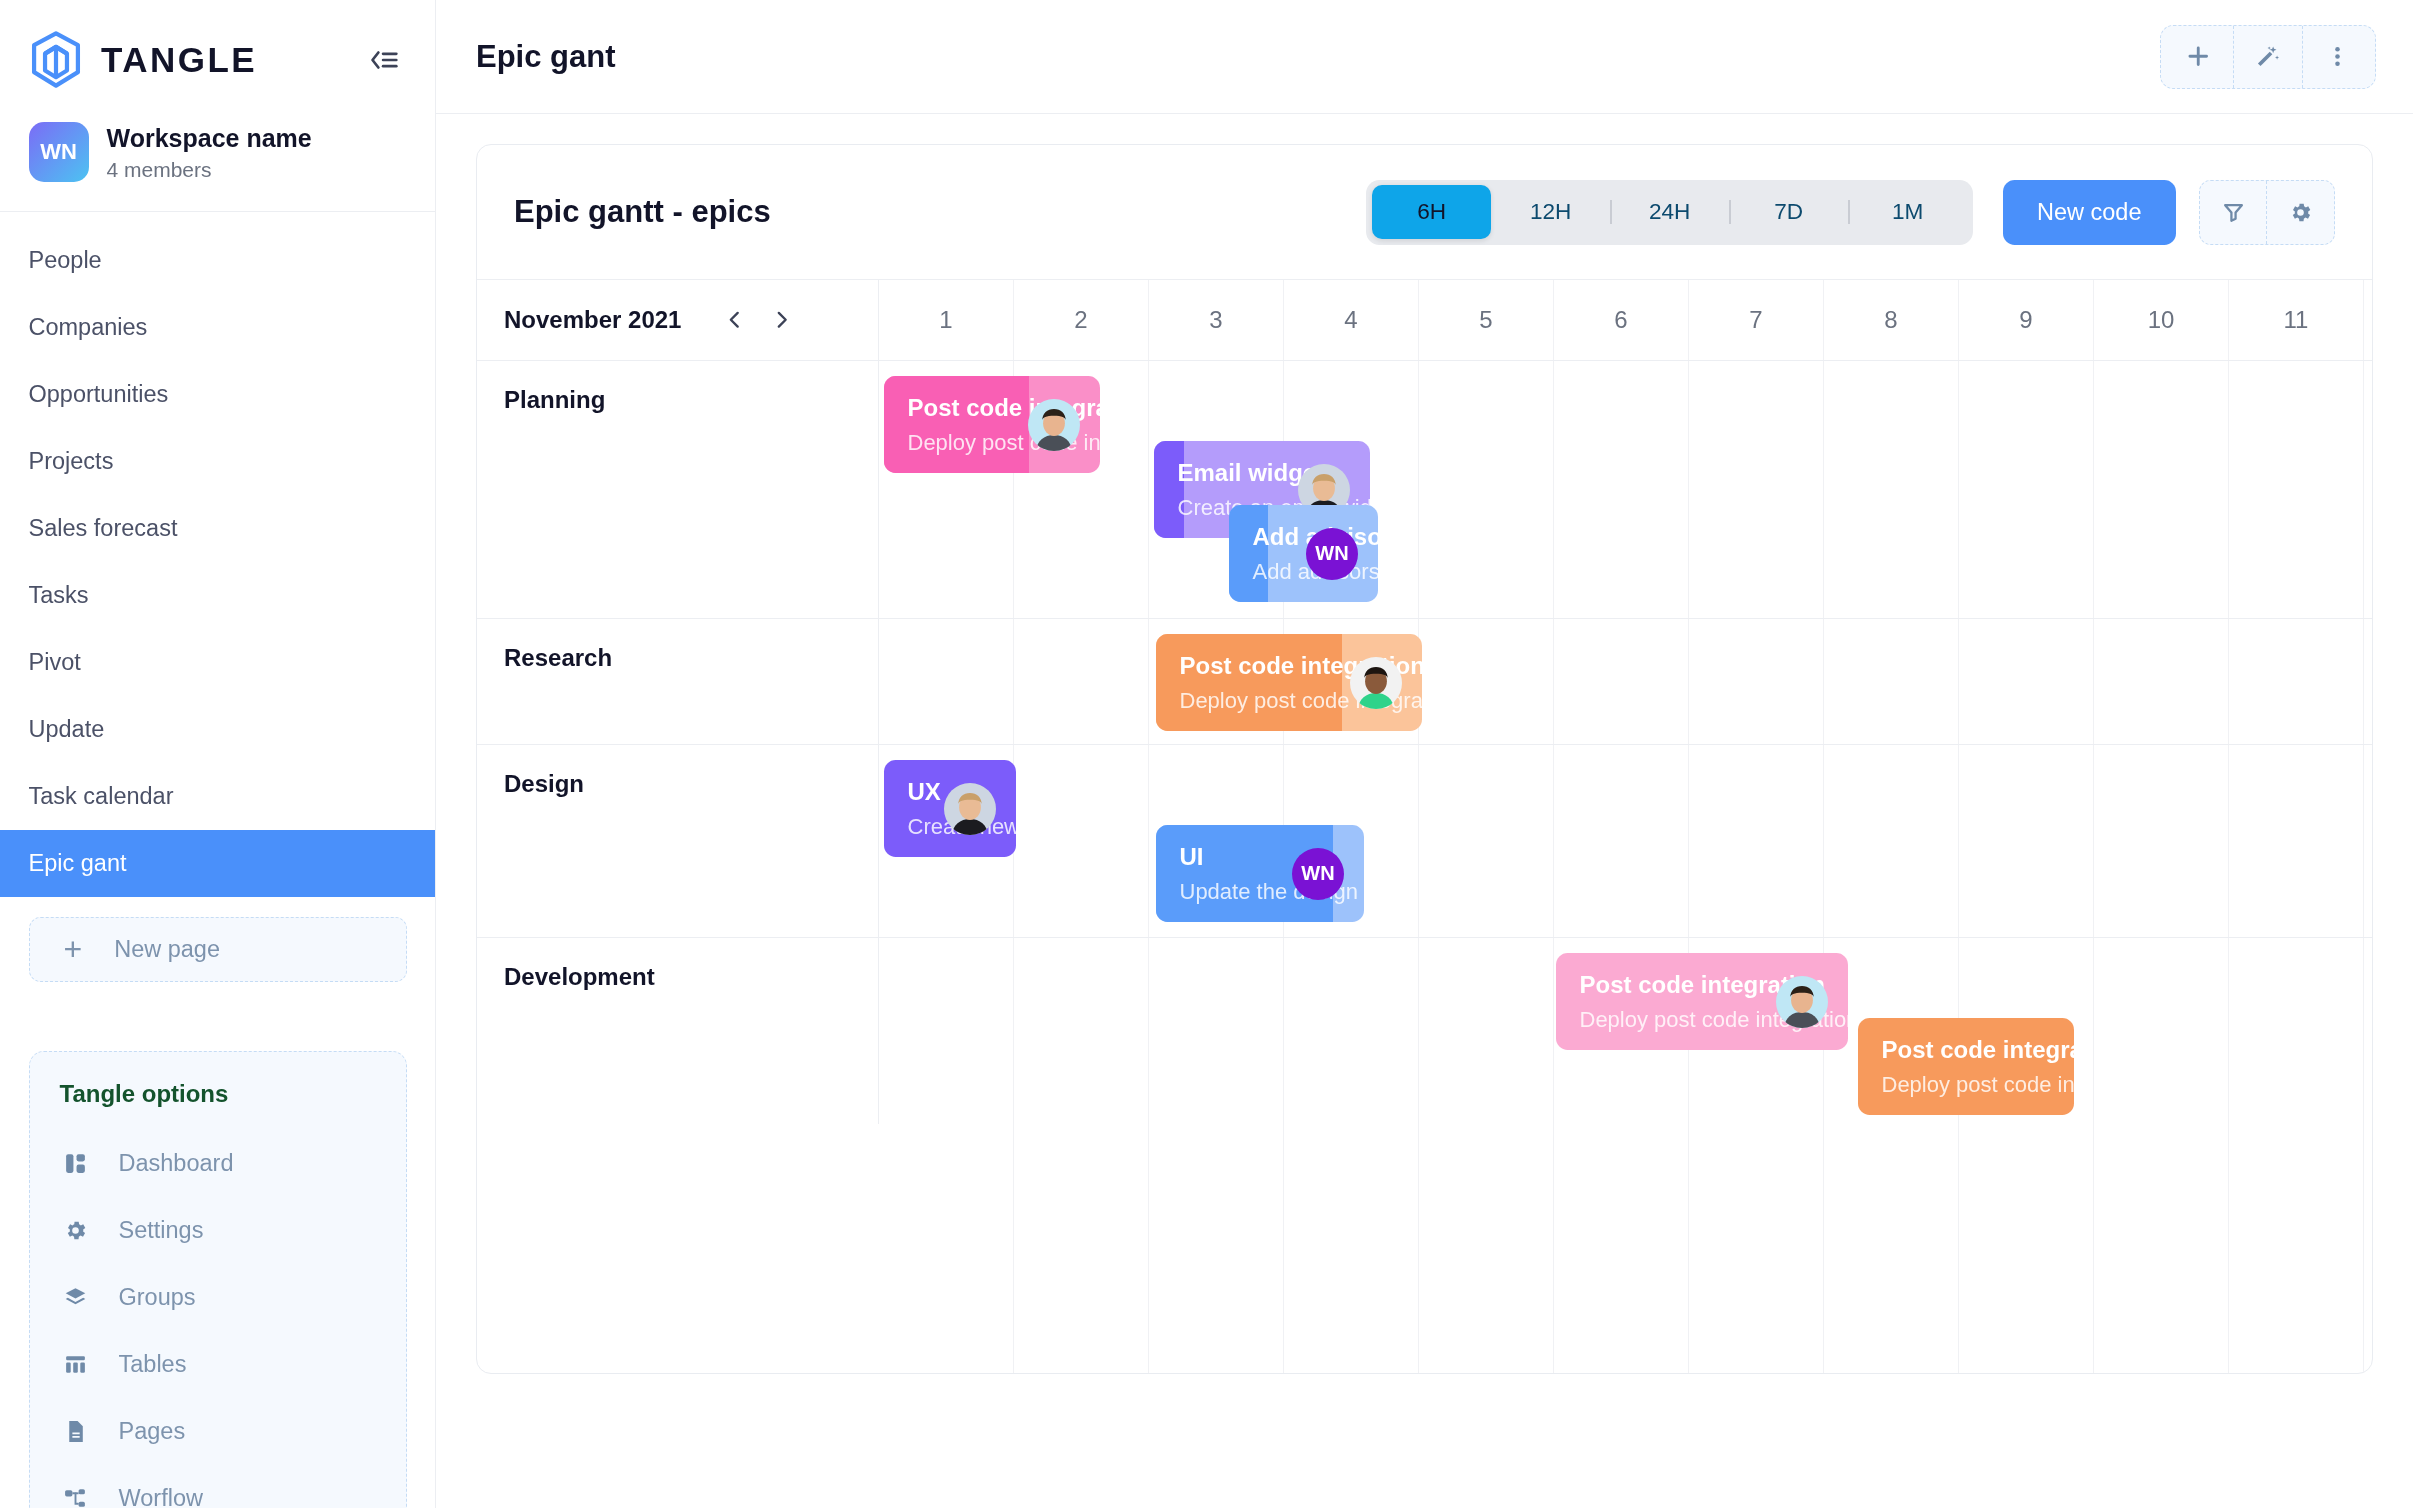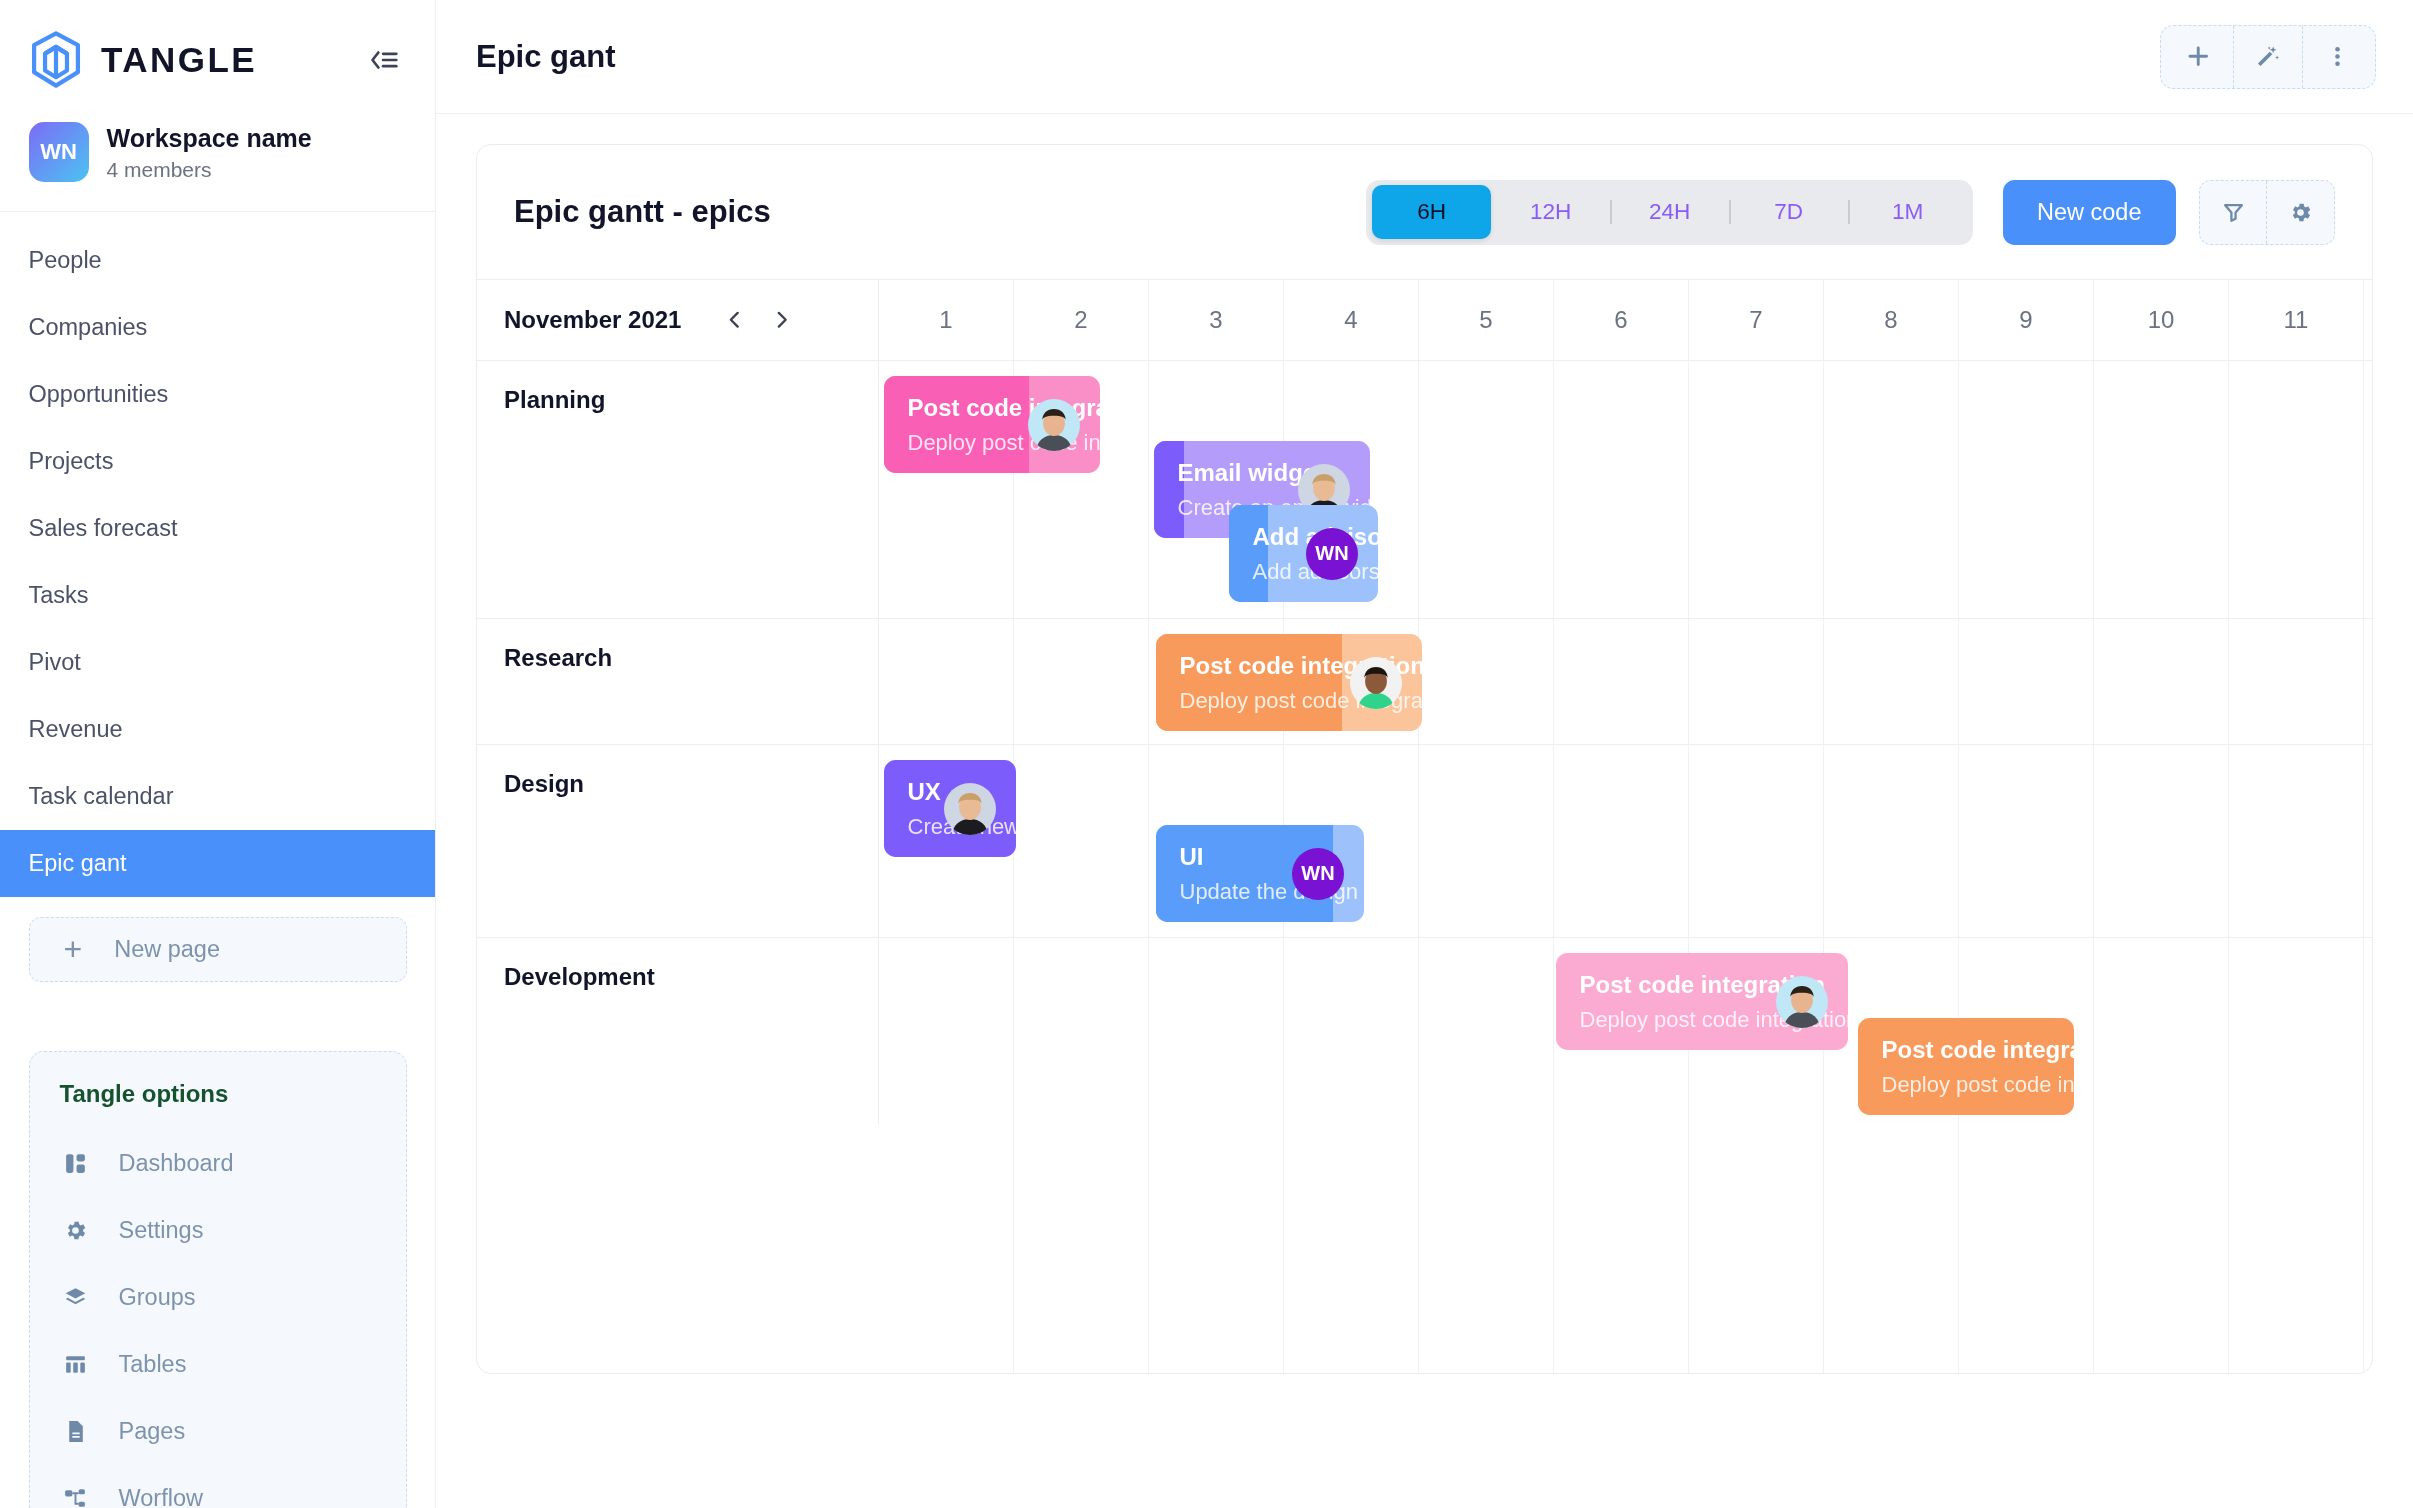--- a/index.html
+++ b/index.html
@@ -124,21 +124,21 @@
     display: flex; align-items: center; padding: 0 37px 0 37px;
   }
   .card-title { font-size: 31px; font-weight: 700; color: #121429; }
   .seg {
     margin-left: auto; display: flex; align-items: center;
     background: #e8eaee; border-radius: 13.4px; padding: 5.9px;
     height: 65px;
   }
   .seg-item {
     min-width: 119px; height: 100%; display: flex; align-items: center; justify-content: center;
-    font-size: 22.6px; color: #8b5cf6; cursor: pointer; position: relative;
+    font-size: 22.6px; color: #0c4a6e; cursor: pointer; position: relative;
   }
   .seg-item + .seg-item::before {
     content: ""; position: absolute; left: 0; top: 15px; bottom: 15px;
     width: 1.7px; background: #c9ccd3;
   }
   .seg-item.active {
     background: #0ea5e9; color: #121429; border-radius: 10px;
     box-shadow: 0 1.7px 5px rgba(0,0,0,.10);
   }
   .seg-item.active::before { display: none; }
@@ -260,21 +260,21 @@
     </div>
 
     <nav class="nav">
       <div class="nav-item">People</div>
       <div class="nav-item">Companies</div>
       <div class="nav-item">Opportunities</div>
       <div class="nav-item">Projects</div>
       <div class="nav-item">Sales forecast</div>
       <div class="nav-item">Tasks</div>
       <div class="nav-item">Pivot</div>
-      <div class="nav-item">Revenue</div>
+      <div class="nav-item">Update</div>
       <div class="nav-item">Task calendar</div>
       <div class="nav-item active">Epic gant</div>
     </nav>
 
     <div class="newpage-wrap">
       <div class="newpage-btn">
         <span class="newpage-plus">+</span>
         <span class="newpage-label">New page</span>
       </div>
     </div>

